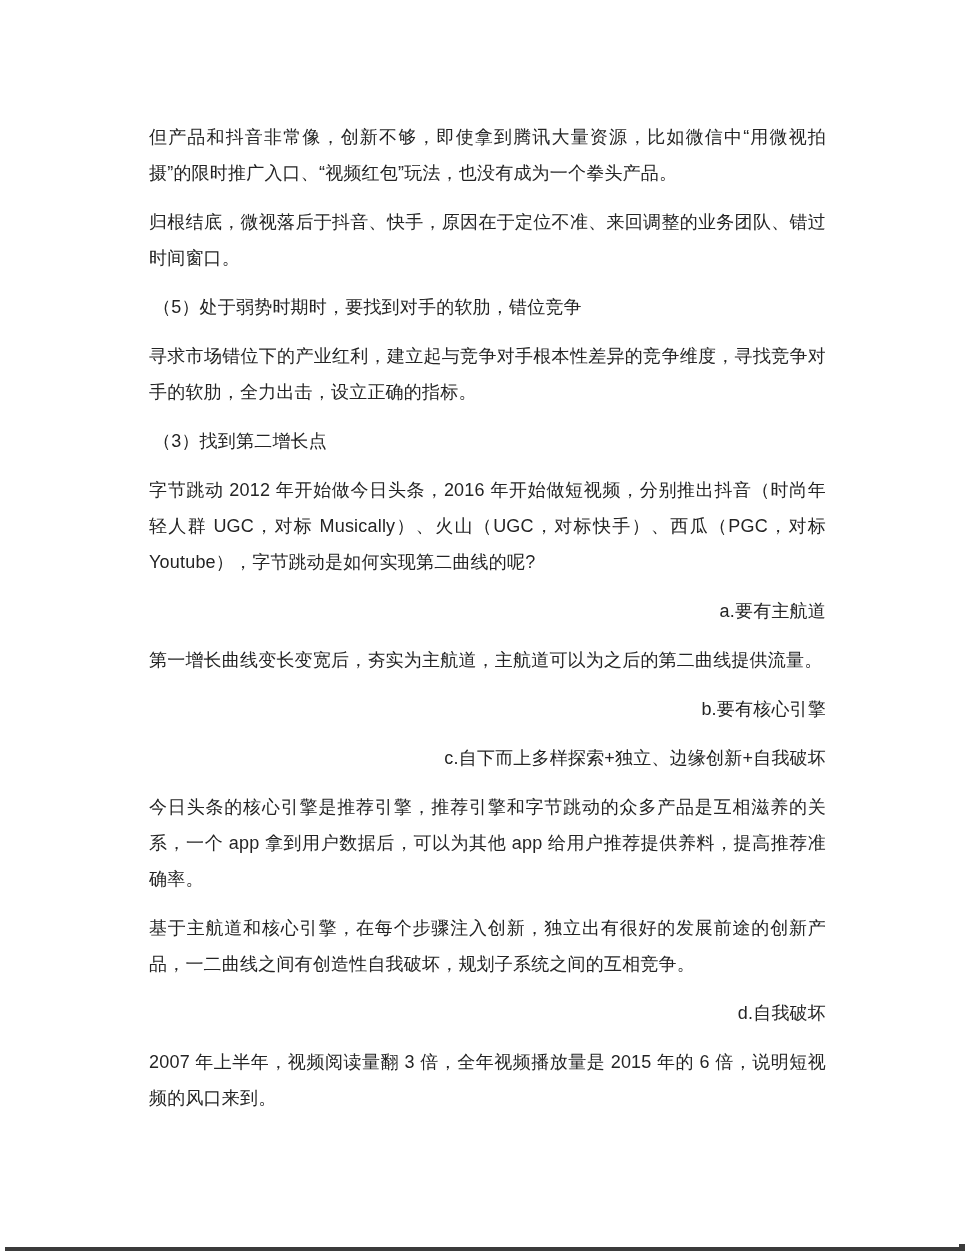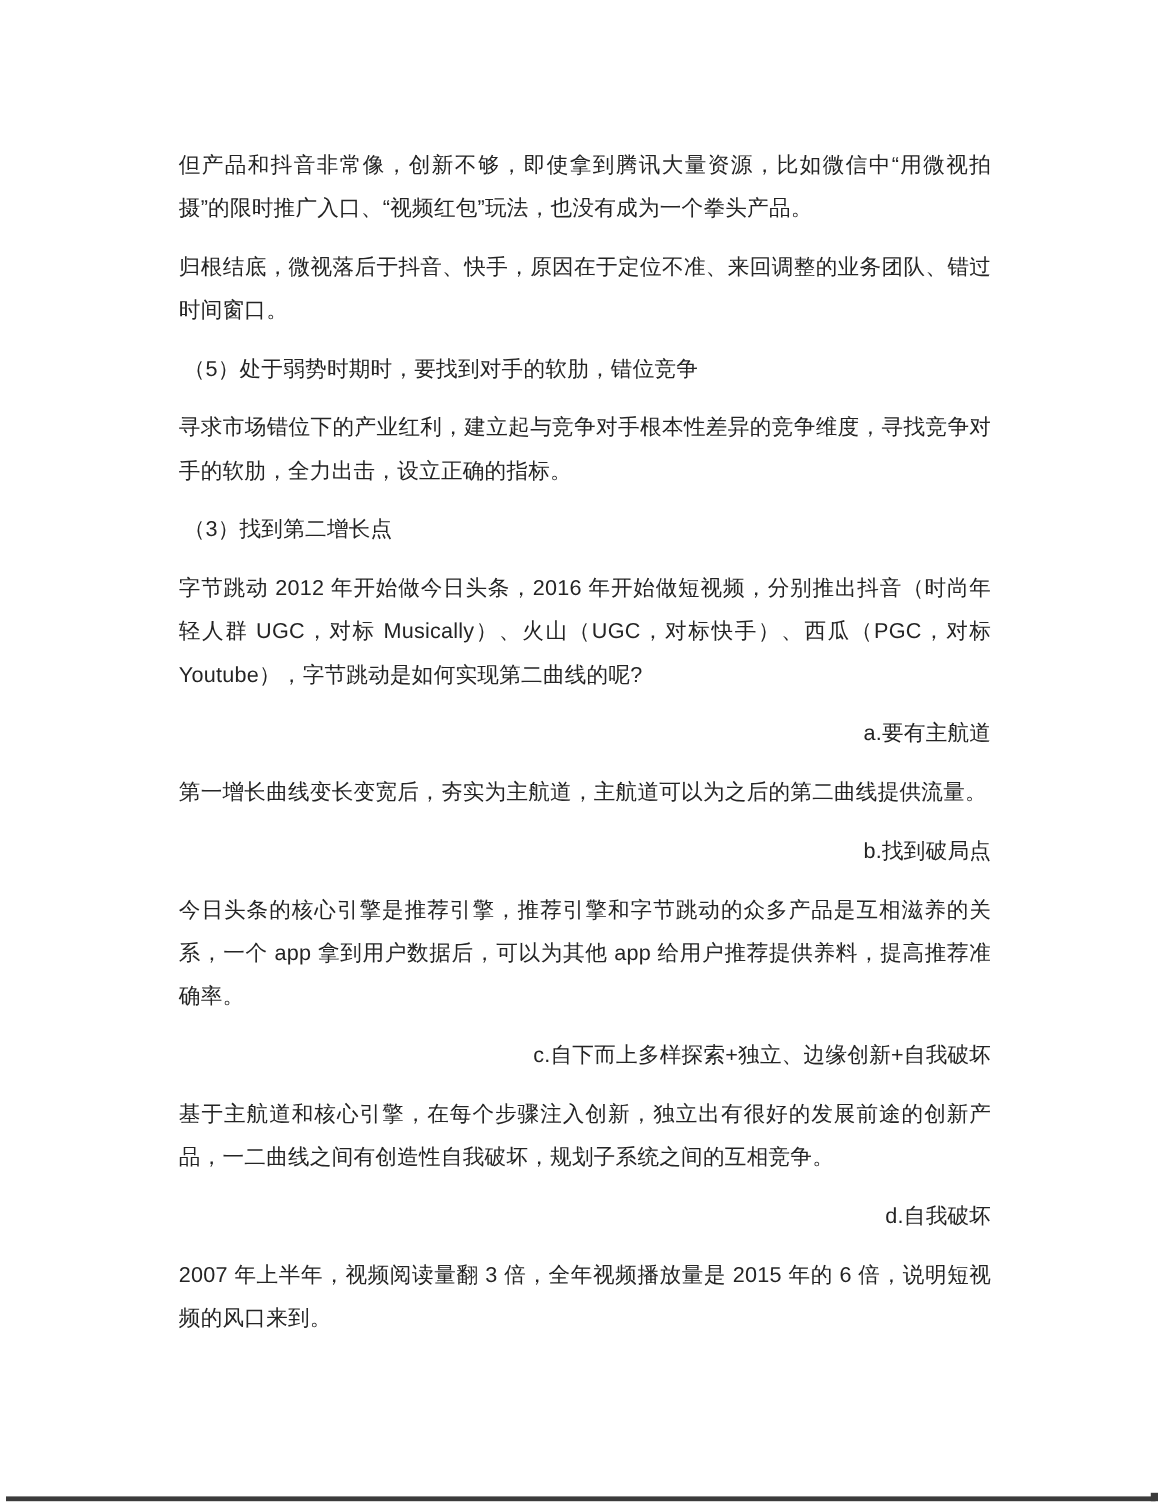--- a/index.html
+++ b/index.html
@@ -80,25 +80,25 @@
     <p class="para body">寻求市场错位下的产业红利，建立起与竞争对手根本性差异的竞争维度，寻找竞争对手的软肋，全力出击，设立正确的指标。</p>
 
     <p class="para heading">（3）找到第二增长点</p>
 
     <p class="para body">字节跳动 2012 年开始做今日头条，2016 年开始做短视频，分别推出抖音（时尚年轻人群 UGC，对标 Musically）、火山（UGC，对标快手）、西瓜（PGC，对标 Youtube），字节跳动是如何实现第二曲线的呢?</p>
 
     <p class="para list"><span class="marker">a.</span><span>要有主航道</span></p>
 
     <p class="para body">第一增长曲线变长变宽后，夯实为主航道，主航道可以为之后的第二曲线提供流量。</p>
 
-    <p class="para list"><span class="marker">b.</span><span>找到破局点</span></p>
+    <p class="para list"><span class="marker">b.</span><span>要有核心引擎</span></p>
+
+    <p class="para list"><span class="marker">c.</span><span>自下而上多样探索+独立、边缘创新+自我破坏</span></p>
 
     <p class="para body">今日头条的核心引擎是推荐引擎，推荐引擎和字节跳动的众多产品是互相滋养的关系，一个 app 拿到用户数据后，可以为其他 app 给用户推荐提供养料，提高推荐准确率。</p>
-
-    <p class="para list"><span class="marker">c.</span><span>自下而上多样探索+独立、边缘创新+自我破坏</span></p>
 
     <p class="para body">基于主航道和核心引擎，在每个步骤注入创新，独立出有很好的发展前途的创新产品，一二曲线之间有创造性自我破坏，规划子系统之间的互相竞争。</p>
 
     <p class="para list"><span class="marker">d.</span><span>自我破坏</span></p>
 
     <p class="para body">2007 年上半年，视频阅读量翻 3 倍，全年视频播放量是 2015 年的 6 倍，说明短视频的风口来到。</p>
 
 
   </div>
 

